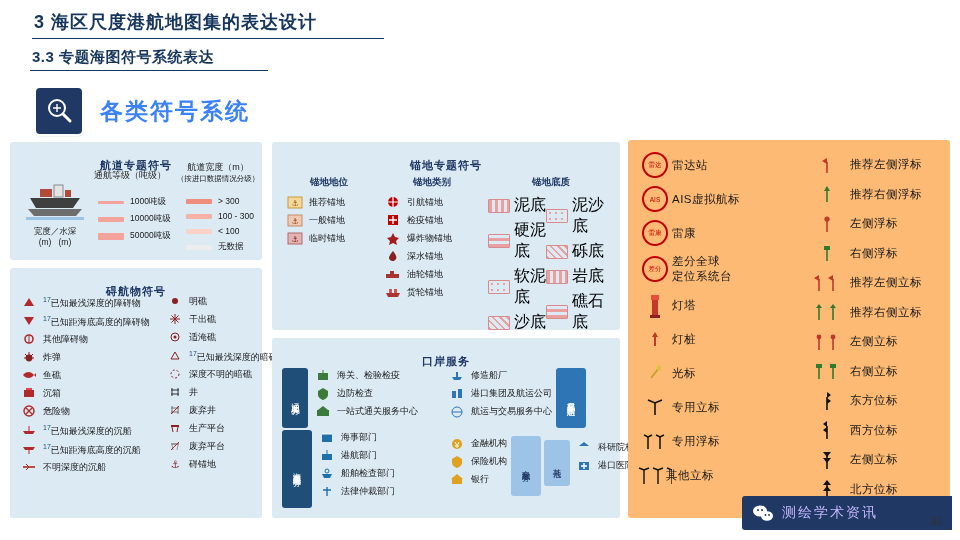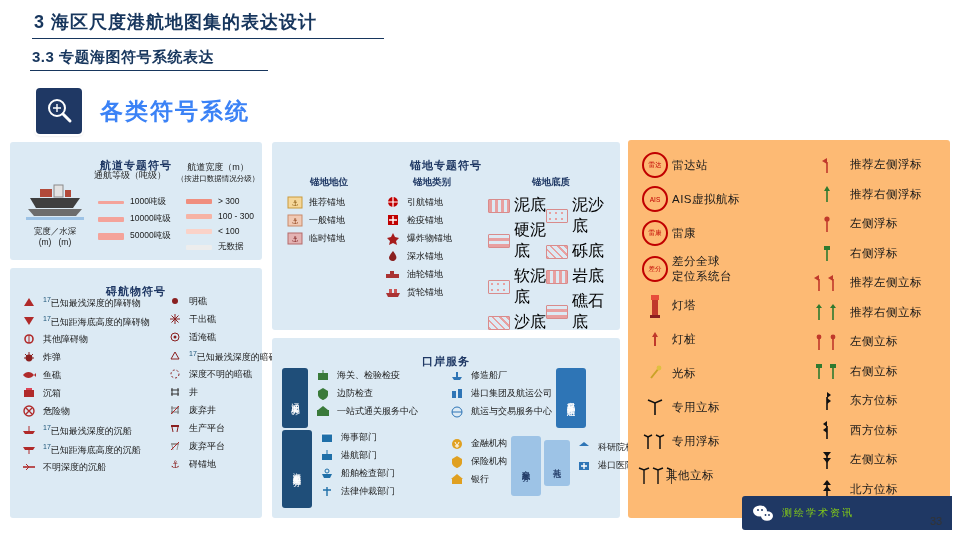--- a/index.html
+++ b/index.html
@@ -112,21 +112,21 @@
   .rp-right-sym{width:46px;display:flex;align-items:center;justify-content:center;gap:3px;}
   .rp-right-lbl{font-size:11.5px;color:#1a1a1a;letter-spacing:.5px;}
 
   
   .footer{
     position:absolute;left:742px;top:496px;width:210px;height:34px;
     background:#1f3864;border-radius:3px 0 0 3px;
     display:flex;align-items:center;
   }
   .footer .fico{margin-left:10px;}
-  .footer .ftx{color:#84cc16;font-size:10px;margin-left:8px;letter-spacing:2px;font-family:"Liberation Serif",serif;}
+  .footer .ftx{color:#c4b5fd;font-size:14px;margin-left:8px;letter-spacing:2px;font-family:"Liberation Serif",serif;}
   .pageno{position:absolute;left:930px;top:515px;font-size:11px;color:#333;}
 
   svg{display:block;}
 </style>
 </head>
 <body>
 
 <div class="slide">
 
   <div class="h1">3  海区尺度港航地图集的表达设计</div>

